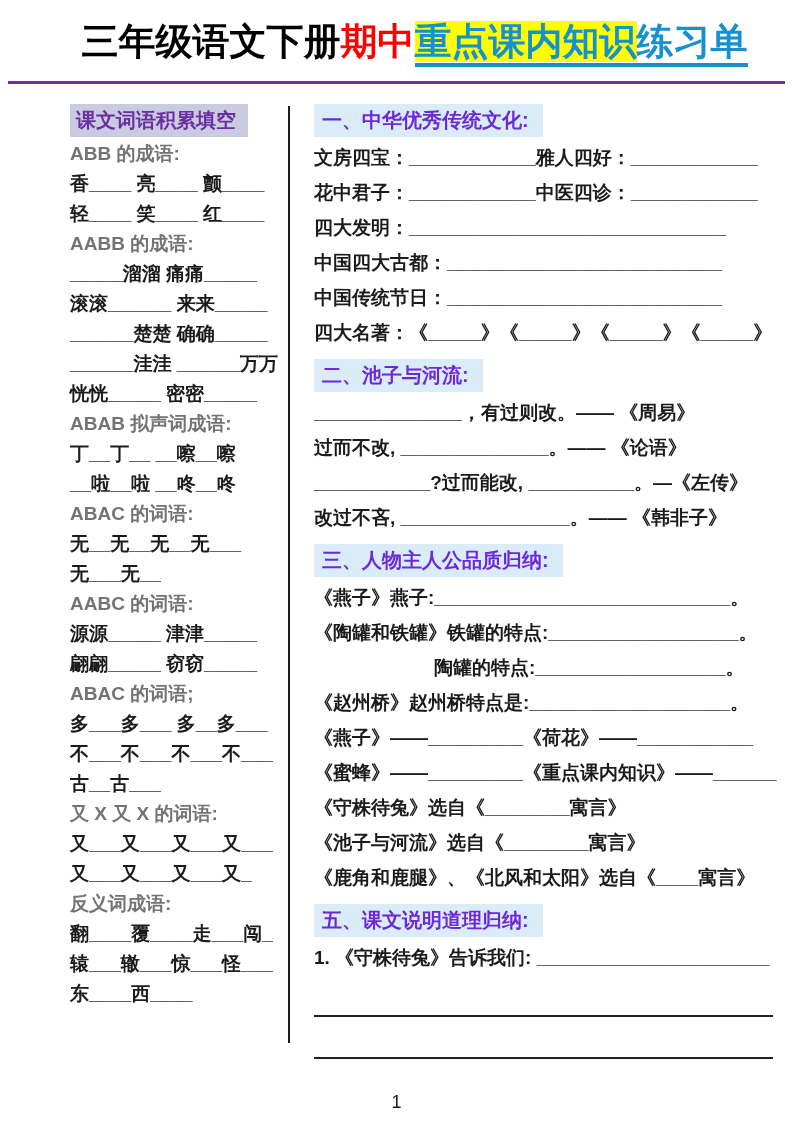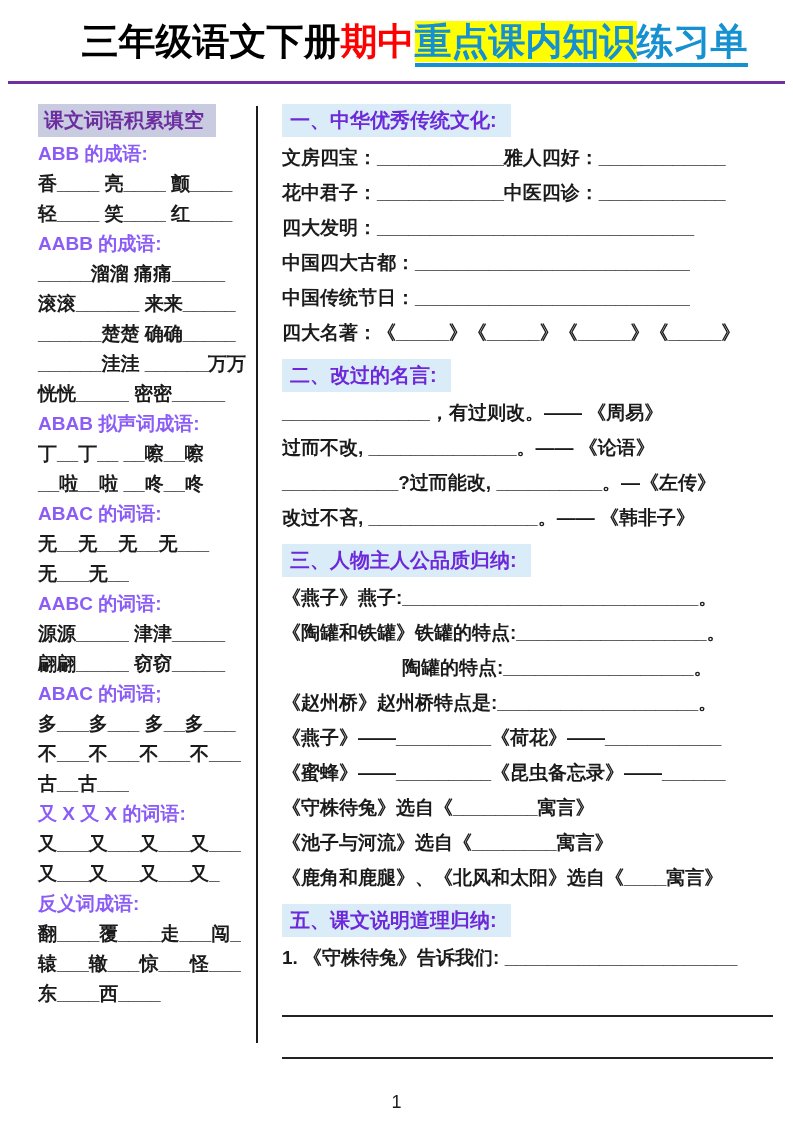--- a/index.html
+++ b/index.html
@@ -28,38 +28,39 @@
   .t-blue  { color: #1590d0; }
   .purple-rule {
     height: 3px;
     background: #7030a0;
     margin: 13px 8px 0 8px;
   }
   .content {
     display: flex;
     align-items: stretch;
     margin-top: 20px;
+    margin-left: 32px;
   }
   .left-col {
     flex: none;
     width: 218px;
     padding-left: 38px;
   }
   .left-header {
     display: inline-block;
     background: #c9cbe0;
     color: #6c2da0;
     font-size: 20px;
     font-weight: bold;
     padding: 3px 12px 3px 6px;
     margin-bottom: 2px;
     white-space: nowrap;
   }
   .l-subhead {
-    color: #8b5cf6;
+    color: #737373;
     font-size: 19px;
     font-weight: bold;
     line-height: 30px;
     white-space: nowrap;
   }
   .l-text {
     font-size: 19px;
     font-weight: bold;
     line-height: 30px;
     white-space: nowrap;
@@ -154,23 +155,23 @@
           <div class="l-text">辕___辙___惊___怪___</div>
           <div class="l-text">东____西____</div>
         </div>
     </div>
 
     <div class="divider"></div>
 
     <div class="right-col">
       <div>
           <section class="r-section"><div class="r-header">一、中华优秀传统文化:</div><div class="r-line">文房四宝：____________雅人四好：____________</div><div class="r-line">花中君子：____________中医四诊：____________</div><div class="r-line">四大发明：______________________________</div><div class="r-line">中国四大古都：__________________________</div><div class="r-line">中国传统节日：__________________________</div><div class="r-line">四大名著：《_____》《_____》《_____》《_____》</div></section>
-          <section class="r-section"><div class="r-header">二、改过的名言:</div><div class="r-line">______________，有过则改。——  《周易》</div><div class="r-line">过而不改, ______________。——  《论语》</div><div class="r-line">___________?过而能改, __________。—《左传》</div><div class="r-line">改过不吝, ________________。——  《韩非子》</div></section>
+          <section class="r-section"><div class="r-header">二、池子与河流:</div><div class="r-line">______________，有过则改。——  《周易》</div><div class="r-line">过而不改, ______________。——  《论语》</div><div class="r-line">___________?过而能改, __________。—《左传》</div><div class="r-line">改过不吝, ________________。——  《韩非子》</div></section>
           <section class="r-section"><div class="r-header">三、人物主人公品质归纳:</div><div class="r-line">《燕子》燕子:____________________________。</div><div class="r-line">《陶罐和铁罐》铁罐的特点:__________________。</div><div class="r-line indent">陶罐的特点:__________________。</div><div class="r-line">《赵州桥》赵州桥特点是:___________________。</div></section>
-          <section class="r-section"><div class="r-line">《燕子》——_________《荷花》——___________</div><div class="r-line">《蜜蜂》——_________《昆虫备忘录》——______</div><div class="r-line">《守株待兔》选自《________寓言》</div><div class="r-line">《池子与河流》选自《________寓言》</div><div class="r-line">《鹿角和鹿腿》、《北风和太阳》选自《____寓言》</div></section>
+          <section class="r-section"><div class="r-line">《燕子》——_________《荷花》——___________</div><div class="r-line">《蜜蜂》——_________《重点课内知识》——______</div><div class="r-line">《守株待兔》选自《________寓言》</div><div class="r-line">《池子与河流》选自《________寓言》</div><div class="r-line">《鹿角和鹿腿》、《北风和太阳》选自《____寓言》</div></section>
           <section class="r-section"><div class="r-header">五、课文说明道理归纳:</div><div class="r-line">1. 《守株待兔》告诉我们: ______________________</div><div class="rule-line"></div><div class="rule-line"></div></section>
         </div>
     </div>
 
   </div>
 
   <div class="footer">1</div>
 
 </div>
 

